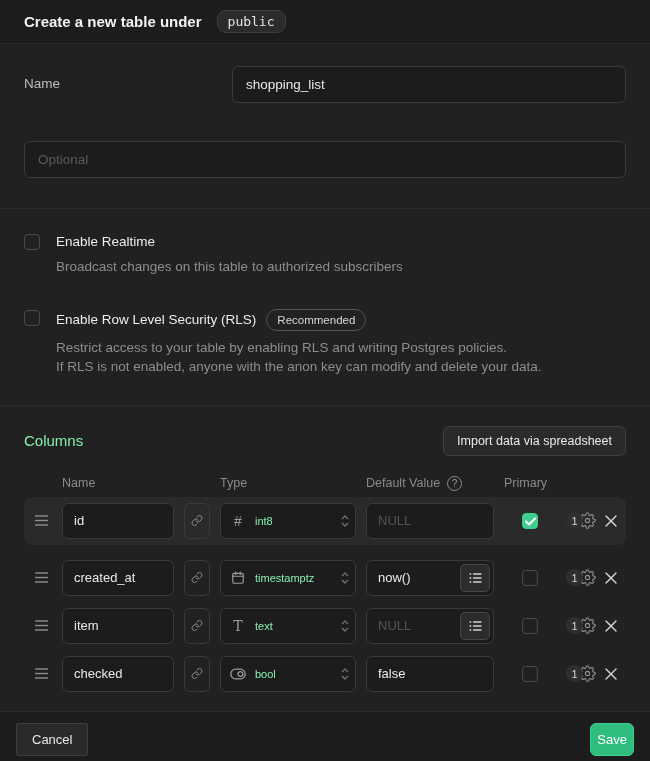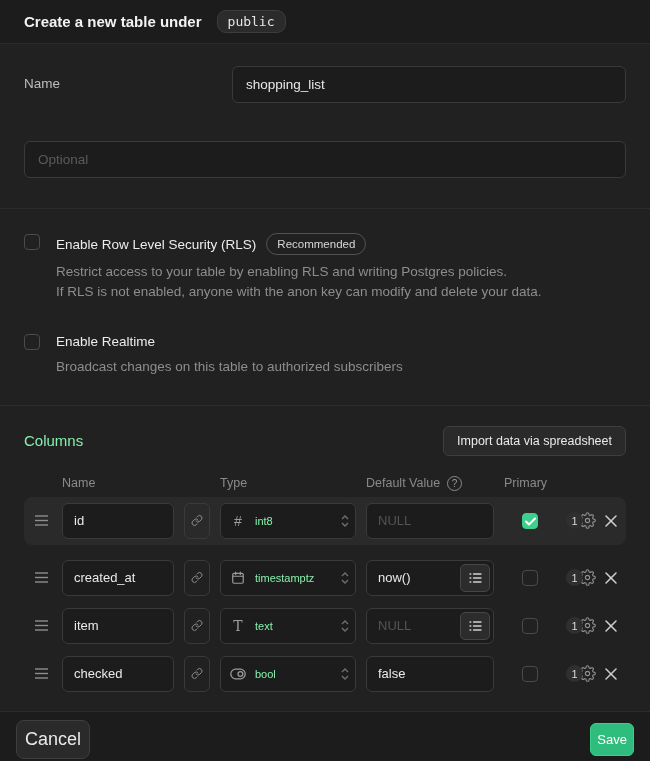--- a/index.html
+++ b/index.html
@@ -67,22 +67,22 @@
   .primary-cell{display:flex;justify-content:center;}
   .row-actions{display:flex;align-items:center;justify-content:flex-end;gap:8px;}
   .settings-btn{display:flex;align-items:center;cursor:pointer;background:none;border:none;padding:0;}
   .count-badge{width:17px;height:17px;background:#2f2f2f;border-radius:50%;color:#d8d8d8;font-size:11px;
     display:flex;align-items:center;justify-content:center;margin-right:-4px;position:relative;z-index:1;}
   .gear{color:#8f8f8f;display:flex;}
   .x-btn{background:none;border:none;padding:0;color:#cfcfcf;display:flex;align-items:center;cursor:pointer;}
   
   .dlg-footer{height:56px;flex:0 0 auto;background:#1c1c1c;border-top:1px solid #2c2c2c;
     display:flex;align-items:center;justify-content:space-between;padding:0 16px;}
-  .btn-cancel{background:#2a2a2a;border:1px solid #3e3e3e;border-radius:8px;color:#eaeaea;
-    font-size:18px;padding:8px 8px;font-family:"Liberation Sans",sans-serif;cursor:pointer;}
+  .btn-cancel{background:#2a2a2a;border:1px solid #3e3e3e;border-radius:2px;color:#eaeaea;
+    font-size:13px;padding:8px 15px;font-family:"Liberation Sans",sans-serif;cursor:pointer;}
   .btn-save{background:#2ebd7c;border:1px solid #3ecf8e;border-radius:6px;color:#ffffff;
     font-size:13px;padding:8px 6px;font-family:"Liberation Sans",sans-serif;cursor:pointer;}
 </style>
 </head>
 <body>
 
 <div class="dialog">
 
   <div class="dlg-header">
     <span class="dlg-title">Create a new table under</span>
@@ -100,34 +100,34 @@
       <div class="form-field">
         <input class="text-input" type="text" placeholder="Optional" style="">
       </div>
     </div>
   </div>
 
   <div class="section-toggles">
     <div class="toggle-block">
       <div class="checkbox-sq"></div>
       <div class="toggle-title">
+        <span>Enable Realtime</span>
+      </div>
+      <div class="toggle-desc">Broadcast changes on this table to authorized subscribers</div>
+    </div>
+    <div class="toggle-block">
+      <div class="checkbox-sq"></div>
+      <div class="toggle-title">
         <span>Enable Row Level Security (RLS)</span>
         <span class="pill">Recommended</span>
       </div>
       <div class="toggle-desc">
         <div>Restrict access to your table by enabling RLS and writing Postgres policies.</div>
         <div>If RLS is not enabled, anyone with the anon key can modify and delete your data.</div>
       </div>
-    </div>
-    <div class="toggle-block">
-      <div class="checkbox-sq"></div>
-      <div class="toggle-title">
-        <span>Enable Realtime</span>
-      </div>
-      <div class="toggle-desc">Broadcast changes on this table to authorized subscribers</div>
     </div>
   </div>
 
   <div class="section-columns">
     <div class="columns-head">
       <span class="columns-title">Columns</span>
       <button class="btn-secondary">Import data via spreadsheet</button>
     </div>
 
     <div class="col-grid col-headers">

